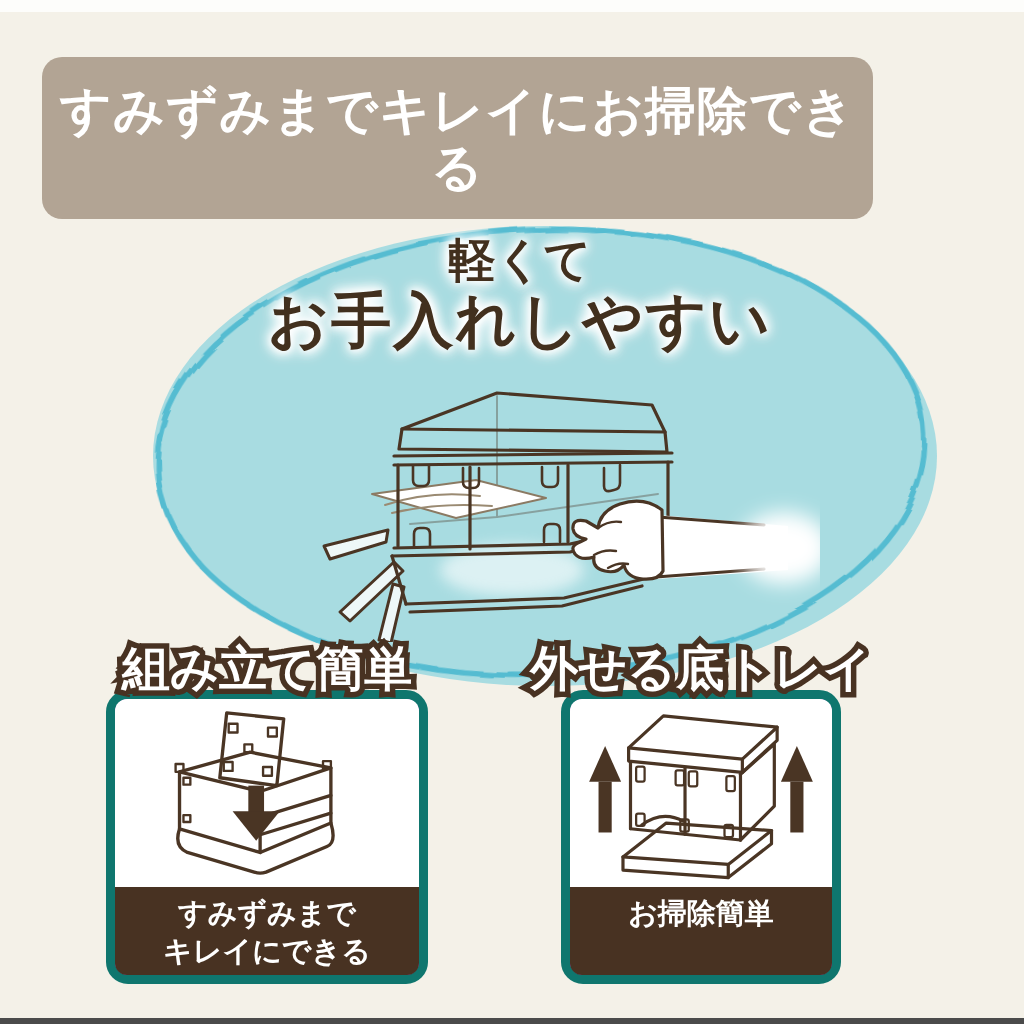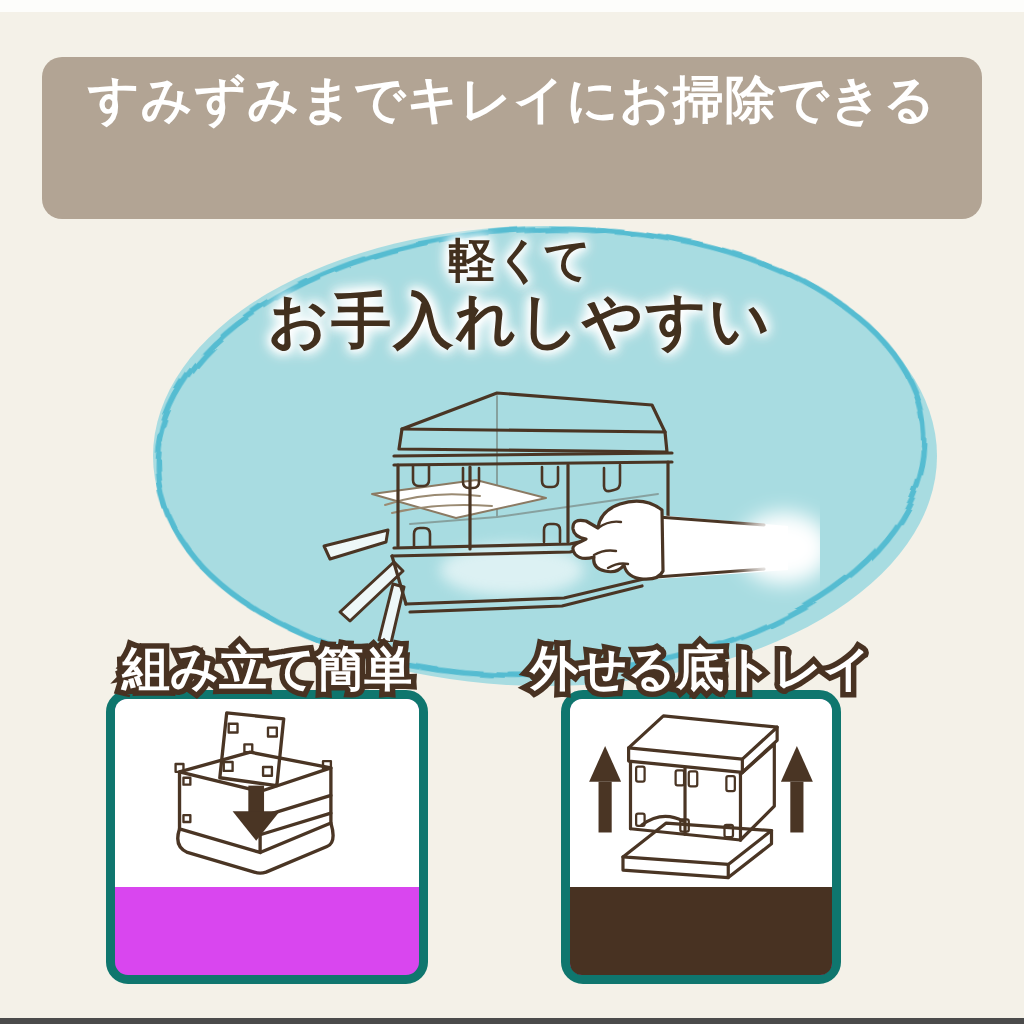--- a/index.html
+++ b/index.html
@@ -2,24 +2,24 @@
 <html><head>
 <meta charset="utf-8">
 <style>
   html,body{margin:0;padding:0;}
   body{font-family:"Liberation Sans","DejaVu Sans",sans-serif;}
   .canvas{position:relative;width:1024px;height:1024px;background:#f4f1e8;overflow:hidden;}
   .top-strip{position:absolute;left:0;top:0;width:1024px;height:12px;background:#fdfdfb;}
   .bottom-bar{position:absolute;left:0;bottom:0;width:1024px;height:6px;background:#4b4b4b;}
 
   
-  .banner{position:absolute;left:42px;top:57px;width:940px;height:162px;
+  .banner{position:absolute;left:42px;top:57px;width:831px;height:162px;
           background:#b2a494;border-radius:20px;text-align:center;
           color:#ffffff;font-weight:bold;font-size:51px;line-height:57px;
-          letter-spacing:1px;padding-top:14px;box-sizing:border-box;}
+          letter-spacing:1px;padding-top:25px;box-sizing:border-box;}
 
   
   .bubble-svg{position:absolute;left:135px;top:218px;width:820px;height:480px;}
   .bubble-title{position:absolute;left:0;top:233px;width:1040px;text-align:center;
                 color:#42301e;font-weight:bold;
                 text-shadow:0 0 6px #fff,0 0 12px #fff,0 0 18px #fff,0 2px 14px #fff,0 -2px 14px #fff;}
   .bubble-title .b1{font-size:47px;line-height:54px;}
   .bubble-title .b2{font-size:60px;line-height:68px;letter-spacing:2px;}
 
   .cage-svg{position:absolute;left:280px;top:372px;width:540px;height:270px;}
@@ -163,20 +163,24 @@
             <rect x="20" y="110" width="7" height="7"></rect>
           </g>
           <path d="M 16,124 Q 10,142 24,148 L 92,168 Q 98,170 104,168 L 166,142 Q 176,138 170,118"></path>
           <g fill="#4a3524" stroke="none">
             <rect x="86" y="80" width="16" height="28"></rect>
             <path d="M 70,106 L 118,106 L 94,136 Z"></path>
           </g>
         </g>
       </svg>
     </div>
+    <div class="card-footer">
+      <div>すみずみまで</div>
+      <div>キレイにできる</div>
+    </div>
   </div>
 
   <div class="card card-right">
     <div class="card-header">
       <span class="stroke">外せる底トレイ</span>
       <span class="fill">外せる底トレイ</span>
     </div>
     <div class="card-body">
       <svg width="250" height="188" viewBox="0 0 250 200">
         <g stroke="#4a3524" stroke-width="3.4" fill="none" stroke-linecap="round" stroke-linejoin="round">
@@ -204,17 +208,18 @@
             <rect x="150" y="134" width="9" height="13" rx="2"></rect>
           </g>
           <path d="M 62,134 Q 84,118 106,130"></path>
           <path d="M 42,168 L 154,176 L 200,140 L 88,132 Z"></path>
           <path d="M 42,168 L 42,182 L 154,190 L 154,176"></path>
           <path d="M 154,190 L 200,154 L 200,140"></path>
         </g>
       </svg>
     </div>
     <div class="card-footer">
+      <div>お掃除簡単</div>
     </div>
   </div>
 
   <div class="bottom-bar"></div>
 </div>
 
 </body></html>

